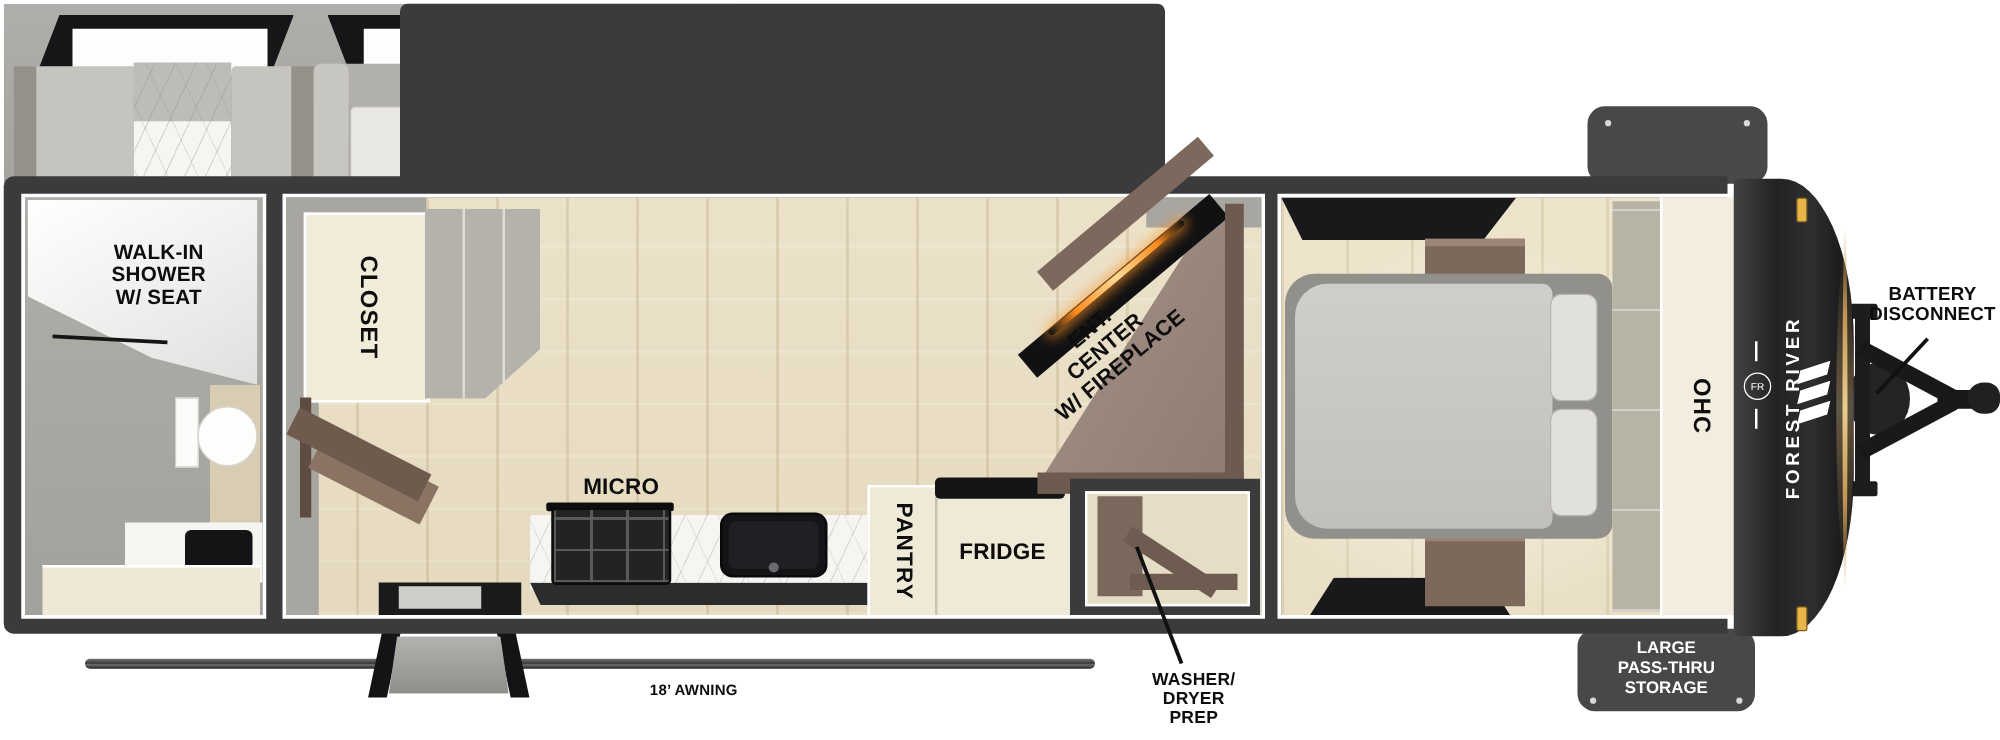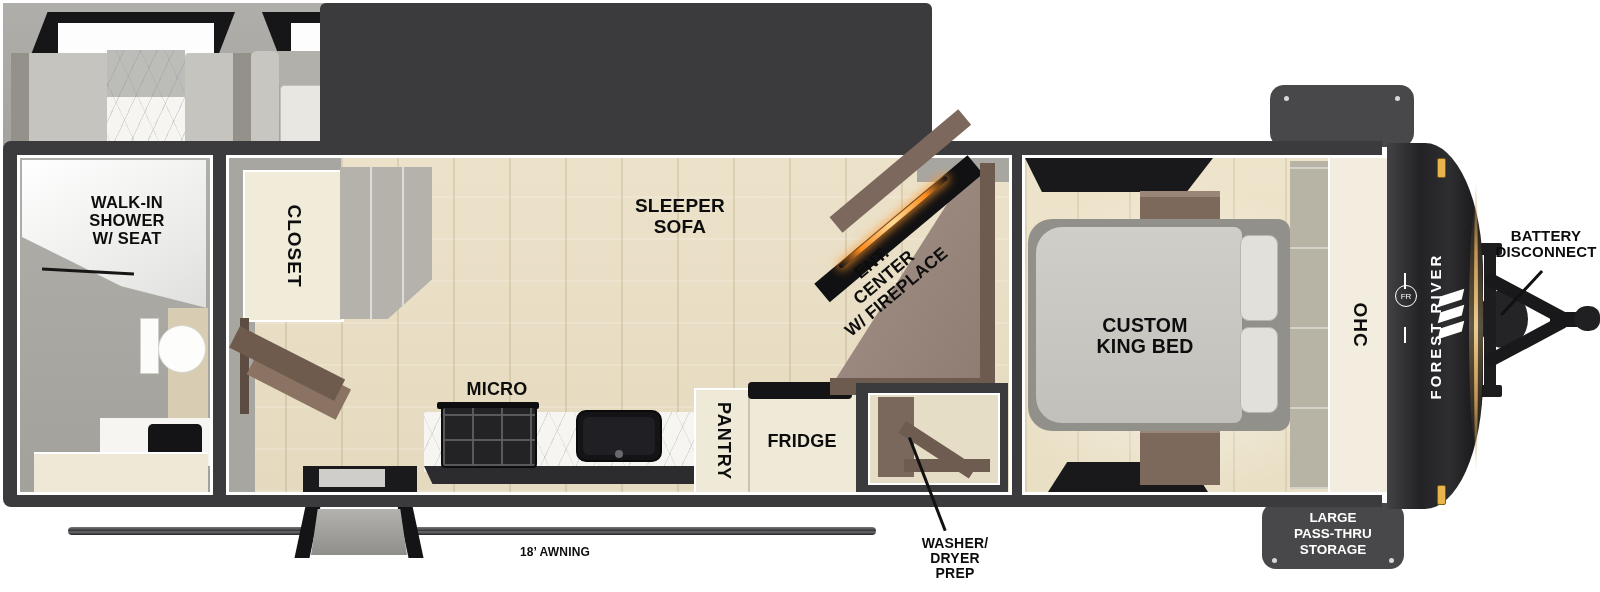--- a/index.html
+++ b/index.html
@@ -39,21 +39,21 @@
   
   .front-cap{left:1387px;top:143px;width:96px;height:366px;z-index:8;
              background:linear-gradient(90deg,#424244,#232325 35%,#2e2e30 65%,#141416);
              border-radius:4px 58px 58px 4px / 4px 130px 130px 4px;}
   .cap-gold{position:absolute;right:5px;top:36px;bottom:36px;width:4px;opacity:.95;border-radius:50%;
             background:linear-gradient(transparent,#c89a55 25%,#f3d392 50%,#c89a55 75%,transparent);}
   .cap-goldglow{position:absolute;right:0;top:60px;bottom:60px;width:14px;opacity:.3;border-radius:50%;
             background:linear-gradient(transparent,#e8b96e 40%,#ffe2ac 50%,#e8b96e 60%,transparent);}
   .brand-text{position:absolute;left:50%;top:50%;width:300px;transform:translate(-50%,-50%) rotate(-90deg);
               color:#fff;font-weight:bold;font-size:15px;letter-spacing:3px;text-align:center;}
-  .brand-logo{position:absolute;left:8px;top:142px;width:20px;height:20px;border:1.5px solid #fff;border-radius:50%;
+  .brand-logo{position:absolute;left:8px;top:155px;width:20px;height:20px;border:1.5px solid #fff;border-radius:50%;
               color:#fff;font-size:8px;font-weight:normal;display:flex;align-items:center;justify-content:center;}
   .brand-dash{position:absolute;left:17px;width:2px;height:16px;background:#fff;}
   .stripe{position:absolute;left:52px;width:24px;height:10px;background:#fff;transform:skewY(-18deg) skewX(-14deg);}
   .clearance{position:absolute;left:50px;width:7px;height:18px;background:#e8b54b;border:1px solid #7a5c1c;border-radius:2px;}
   
   .room{position:absolute;border:3px solid #fff;box-sizing:border-box;}
   .bath{left:17px;top:155px;width:196px;height:340px;background:linear-gradient(#b0aea9,#a3a19c);z-index:5;}
   .main{left:226px;top:155px;width:786px;height:340px;z-index:5;
         background-image:repeating-linear-gradient(90deg,rgba(168,148,103,.25) 0 2px,transparent 2px 56px),
                          repeating-linear-gradient(0deg,rgba(255,255,255,.16) 0 2px,transparent 2px 42px),
@@ -283,35 +283,31 @@
         <div class="shade"></div>
       </div>
     <div class="sofa">
       <div class="back"></div>
       <div class="arm" style="left:0;"></div>
       <div class="arm" style="right:0;"></div>
       <div class="cushion" style="left:29px;"></div>
       <div class="cushion" style="left:144px;"></div>
     </div>
   </div>
-  <div class="label" style="left:612px;top:196px;width:136px;font-size:19px;">SLEEPER
-SOFA</div>
 
   <div class="room bed">
     <div class="bwin-t"></div>
     <div class="bwin-b"></div>
     <div class="nstand" style="top:33px;height:58px;"></div>
     <div class="nstand" style="top:269px;height:58px;"></div>
     <div class="bedframe">
       <div class="mattress"></div>
       <div class="pillow" style="top:16px;"></div>
       <div class="pillow" style="top:108px;"></div>
     </div>
-    <div class="label" style="left:15px;top:157px;width:210px;font-size:19.5px;">CUSTOM
-KING BED</div>
     <div class="wardrobe"></div>
     <div class="ohc">
       <div class="vtext">OHC</div>
     </div>
   </div>
 
   <div class="abs front-cap">
     <div class="cap-goldglow"></div>
     <div class="cap-gold"></div>
     <div class="brand-text">FOREST RIVER</div>

